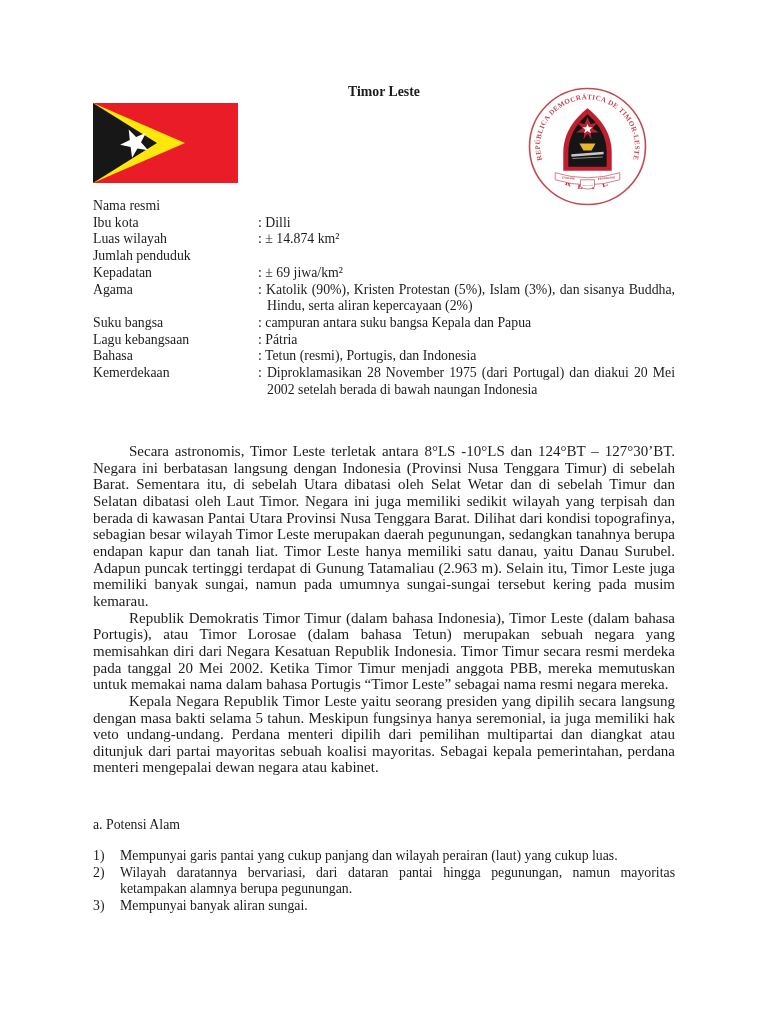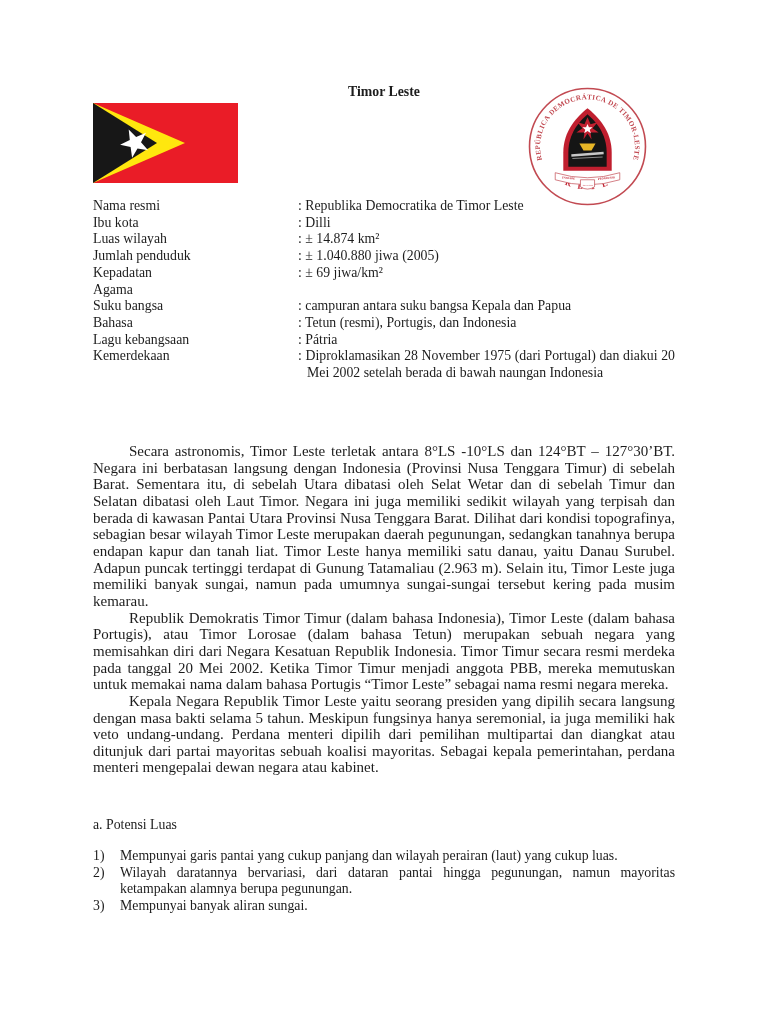--- a/index.html
+++ b/index.html
@@ -8,21 +8,21 @@
     font-family:"Liberation Serif","DejaVu Serif",serif;color:var(--text-color,#1c1c1c);
     overflow:hidden;
   }
   .doc-title{
     position:absolute;top:84px;left:93px;width:582px;text-align:center;
     font-weight:bold;font-size:13.8px;line-height:16px;
   }
   .flag{position:absolute;left:93px;top:103px;width:145px;height:80px;}
   .seal{position:absolute;left:527px;top:86px;width:121px;height:121px;}
   .facts{position:absolute;left:93px;top:198px;width:582px;font-size:13.8px;line-height:16.7px;}
-  .fact-row{display:flex;gap:40px;}
+  .fact-row{display:flex;}
   .fact-label{width:165px;flex:none;}
   .fact-value{flex:1;text-align:justify;padding-left:9px;text-indent:-9px;}
   .paras{position:absolute;left:93px;top:443px;width:582px;font-size:15px;line-height:16.65px;text-align:justify;}
   .paras p{margin:0;text-indent:36px;}
   .section-heading{position:absolute;left:93px;top:817px;font-size:13.8px;line-height:16.7px;}
   .plist{position:absolute;left:93px;top:848px;width:582px;font-size:13.8px;line-height:16.7px;}
   .plist-item{display:flex;}
   .plist-num{width:27px;flex:none;}
   .plist-text{flex:1;text-align:justify;}
   
@@ -74,76 +74,75 @@
       <path d="M 53,93 L 67,93 L 67,100 Q 60,104.5 53,100 Z" fill="#ffffff" style="stroke:var(--seal-ring,#c24a52)" stroke-width="0.7"></path>
       <text x="41" y="92.3" text-anchor="middle" class="seal-banner-text" transform="rotate(6 41 92)">UNIDADE</text>
       <text x="79" y="92.3" text-anchor="middle" class="seal-banner-text" transform="rotate(-6 79 92)">PROGRESSO</text>
       <text x="60" y="98.8" text-anchor="middle" class="seal-banner-text">ACÇÃO</text>
     </svg>
   </div>
 
   <div class="facts">
   <div class="fact-row">
     <span class="fact-label">Nama resmi</span>
-    <span class="fact-value">: Republika Democratika de Timor Leste</span>
   </div>
 
   <div class="fact-row">
     <span class="fact-label">Ibu kota</span>
     <span class="fact-value">: Dilli</span>
   </div>
 
   <div class="fact-row">
     <span class="fact-label">Luas wilayah</span>
     <span class="fact-value">: ± 14.874 km²</span>
   </div>
 
   <div class="fact-row">
     <span class="fact-label">Jumlah penduduk</span>
-    <span class="fact-value">: ± 1.040.880 jiwa (2005)</span>
   </div>
 
   <div class="fact-row">
     <span class="fact-label">Kepadatan</span>
     <span class="fact-value">: ± 69 jiwa/km²</span>
   </div>
 
   <div class="fact-row">
     <span class="fact-label">Agama</span>
+    <span class="fact-value">: Katolik (90%), Kristen Protestan (5%), Islam (3%), dan sisanya Buddha, Hindu, serta aliran kepercayaan (2%)</span>
   </div>
 
   <div class="fact-row">
     <span class="fact-label">Suku bangsa</span>
     <span class="fact-value">: campuran antara suku bangsa Kepala dan Papua</span>
   </div>
 
 
   <div class="fact-row">
-    <span class="fact-label">Bahasa</span>
-    <span class="fact-value">: Tetun (resmi), Portugis, dan Indonesia</span>
+    <span class="fact-label">Lagu kebangsaan</span>
+    <span class="fact-value">: Pátria</span>
   </div>
 
   <div class="fact-row">
-    <span class="fact-label">Lagu kebangsaan</span>
-    <span class="fact-value">: Pátria</span>
+    <span class="fact-label">Bahasa</span>
+    <span class="fact-value">: Tetun (resmi), Portugis, dan Indonesia</span>
   </div>
 
   <div class="fact-row">
     <span class="fact-label">Kemerdekaan</span>
     <span class="fact-value">: Diproklamasikan 28 November 1975 (dari Portugal) dan diakui 20 Mei 2002 setelah berada di bawah naungan Indonesia</span>
   </div>
 </div>
 
   <div class="paras">
       <p>Secara astronomis, Timor Leste terletak antara 8°LS -10°LS dan 124°BT – 127°30’BT. Negara ini berbatasan langsung dengan Indonesia (Provinsi Nusa Tenggara Timur) di sebelah Barat. Sementara itu, di sebelah Utara dibatasi oleh Selat Wetar dan di sebelah Timur dan Selatan dibatasi oleh Laut Timor. Negara ini juga memiliki sedikit wilayah yang terpisah dan berada di kawasan Pantai Utara Provinsi Nusa Tenggara Barat. Dilihat dari kondisi topografinya, sebagian besar wilayah Timor Leste merupakan daerah pegunungan, sedangkan tanahnya berupa endapan kapur dan tanah liat. Timor Leste hanya memiliki satu danau, yaitu Danau Surubel. Adapun puncak tertinggi terdapat di Gunung Tatamaliau (2.963 m). Selain itu, Timor Leste juga memiliki banyak sungai, namun pada umumnya sungai-sungai tersebut kering pada musim kemarau.</p>
       <p>Republik Demokratis Timor Timur (dalam bahasa Indonesia), Timor Leste (dalam bahasa Portugis), atau Timor Lorosae (dalam bahasa Tetun) merupakan sebuah negara yang memisahkan diri dari Negara Kesatuan Republik Indonesia. Timor Timur secara resmi merdeka pada tanggal 20 Mei 2002. Ketika Timor Timur menjadi anggota PBB, mereka memutuskan untuk memakai nama dalam bahasa Portugis “Timor Leste” sebagai nama resmi negara mereka.</p>
       <p>Kepala Negara Republik Timor Leste yaitu seorang presiden yang dipilih secara langsung dengan masa bakti selama 5 tahun. Meskipun fungsinya hanya seremonial, ia juga memiliki hak veto undang-undang. Perdana menteri dipilih dari pemilihan multipartai dan diangkat atau ditunjuk dari partai mayoritas sebuah koalisi mayoritas. Sebagai kepala pemerintahan, perdana menteri mengepalai dewan negara atau kabinet.</p>
     </div>
 
-  <div class="section-heading">a. Potensi Luas</div>
+  <div class="section-heading">a. Potensi Alam</div>
 
   <div class="plist">
   <div class="plist-item">
     <span class="plist-num">1)</span>
     <span class="plist-text">Mempunyai garis pantai yang cukup panjang dan wilayah perairan (laut) yang cukup luas.</span>
   </div>
 
   <div class="plist-item">
     <span class="plist-num">2)</span>
     <span class="plist-text">Wilayah daratannya bervariasi, dari dataran pantai hingga pegunungan, namun mayoritas ketampakan alamnya berupa pegunungan.</span>

